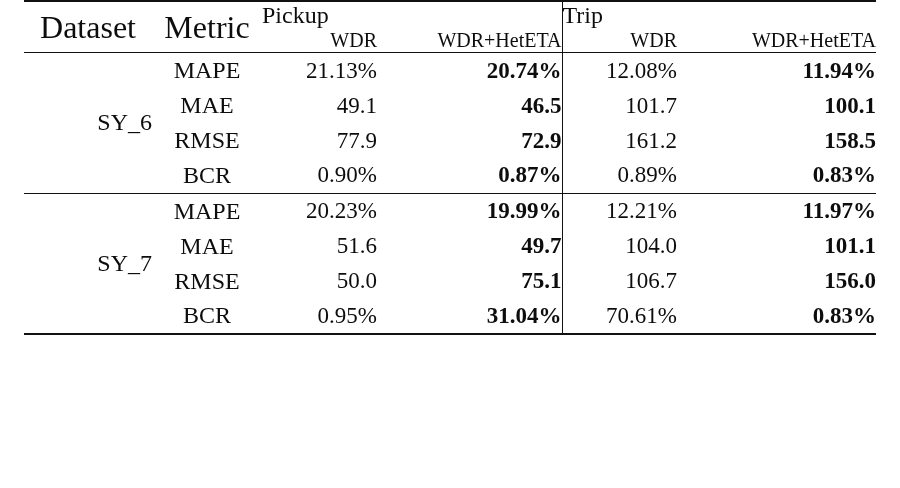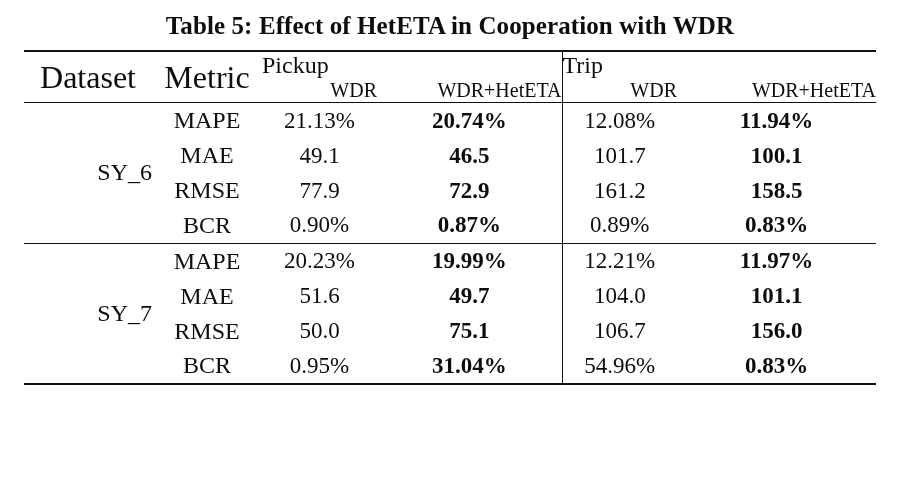--- a/index.html
+++ b/index.html
@@ -64,35 +64,34 @@
     font-size: 24px;
     vertical-align: middle;
     padding-left: 2px;
   }
   .cell-metric {
     text-align: center;
     font-size: 24px;
     padding-left: 2px;
   }
   .cell-val {
-    text-align: center;
+    text-align: right;
     font-size: 23px;
   }
   .cell-val.bold { font-weight: bold; }
   .vline { border-left: 1.4px solid #111; }
   .rowh { height: 35px; }
   .pad-top td { padding-top: 6px; }
   .pad-bot td { padding-bottom: 6px; }
 </style>
 </head>
 <body>
 
 <div class="page">
 
-  <div class="caption">Table 5: Effect of HetETA in Cooperation with WDR</div>
 
   <table class="maintable">
     <colgroup>
       <col style="width:128px">
       <col style="width:110px">
       <col style="width:115px">
       <col style="width:185px">
       <col style="width:115px">
       <col style="width:199px">
     </colgroup>
@@ -172,21 +171,21 @@
         <td class="cell-metric">RMSE</td>
         <td class="cell-val">50.0</td>
         <td class="cell-val bold">75.1</td>
         <td class="cell-val vline">106.7</td>
         <td class="cell-val bold">156.0</td>
       </tr>
       <tr class="rowh pad-bot">
         <td class="cell-metric">BCR</td>
         <td class="cell-val">0.95%</td>
         <td class="cell-val bold">31.04%</td>
-        <td class="cell-val vline">54.96%</td>
+        <td class="cell-val vline">70.61%</td>
         <td class="cell-val bold">0.83%</td>
       </tr>
 
       <tr class="rule-bot">
         <td colspan="6"></td>
       </tr>
     </tbody>
   </table>
 </div>
 

